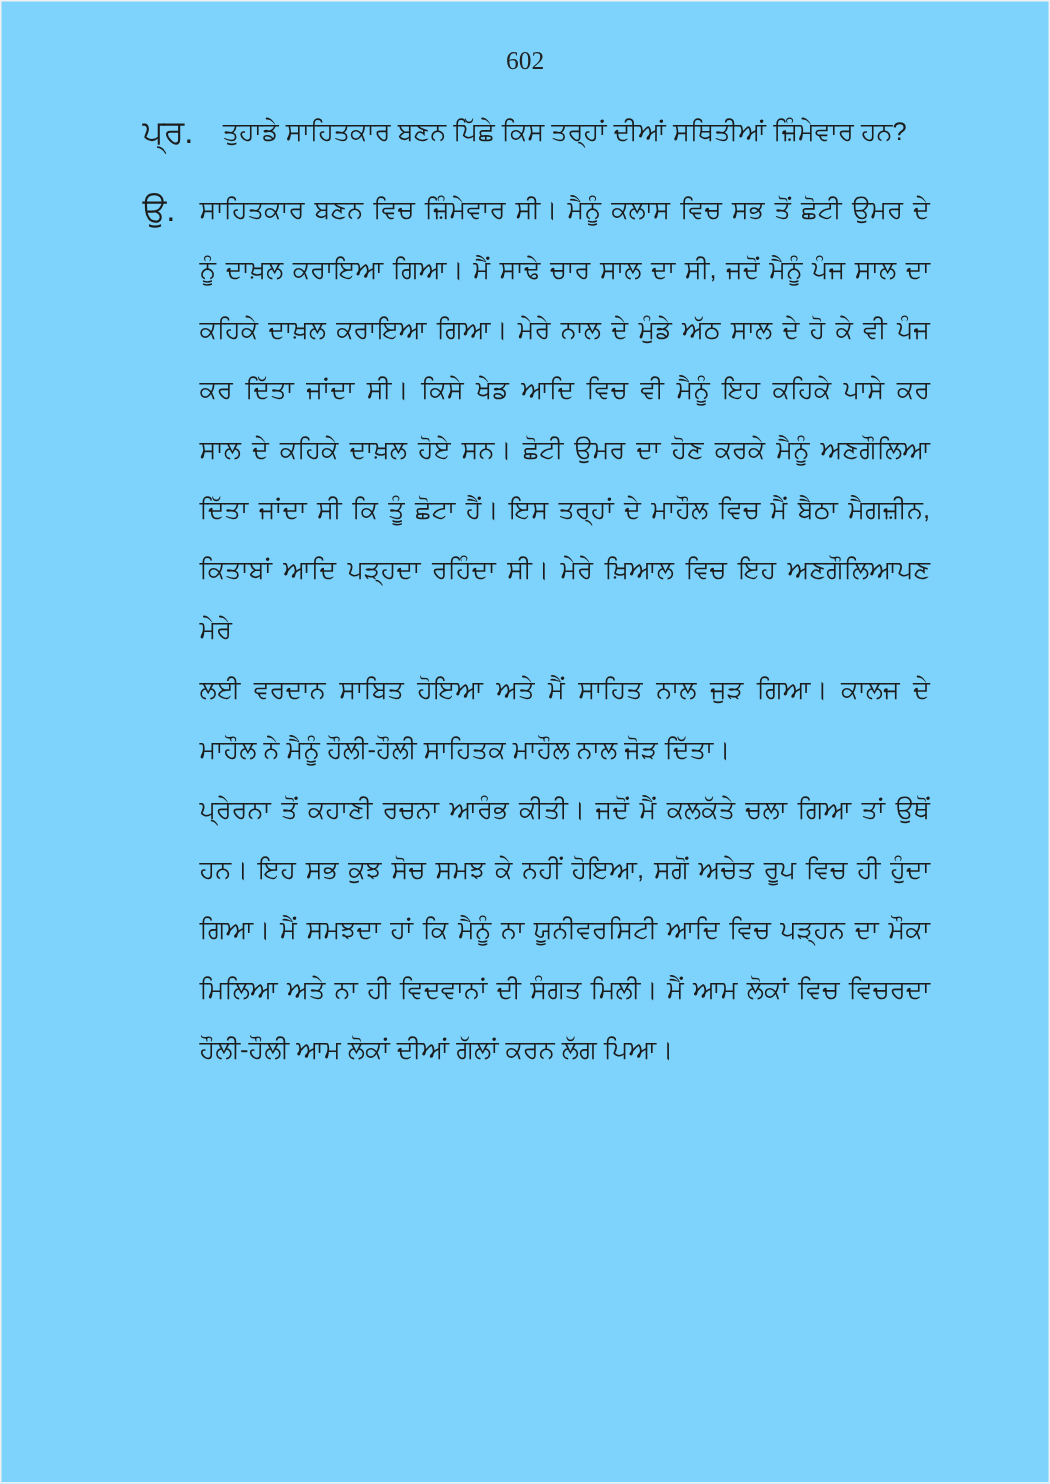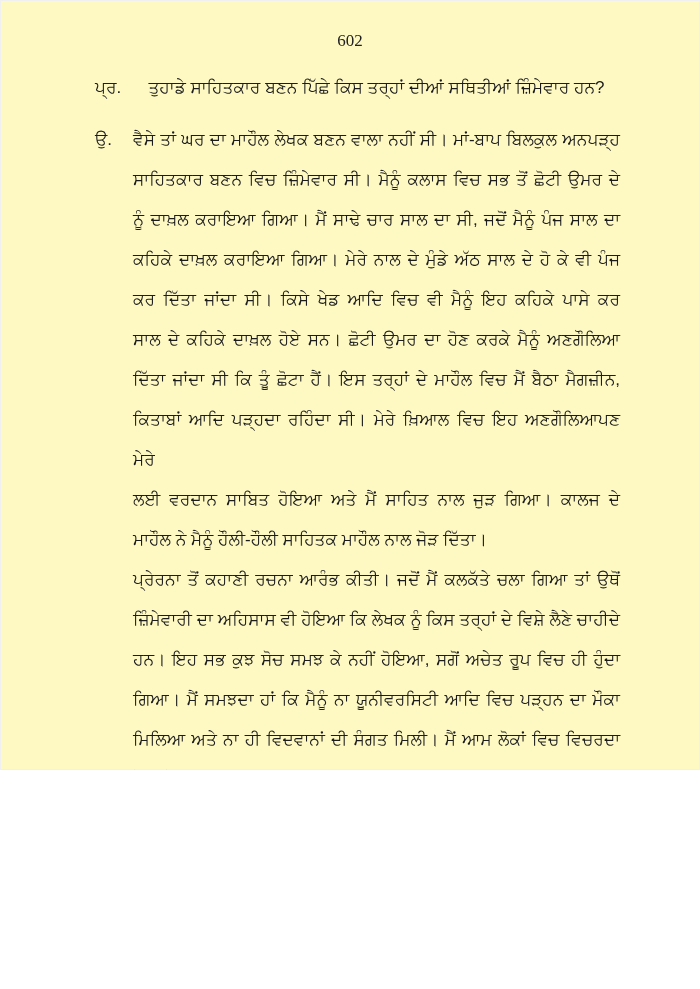--- a/index.html
+++ b/index.html
@@ -3,22 +3,22 @@
 <meta charset="utf-8">
 <style>
   html, body {
     margin: 0;
     padding: 0;
     background: #ffffff;
   }
   .page {
     position: relative;
     width: 700px;
-    height: 770px;
-    background: #fef9c3;
+    height: 989px;
+    background: #7dd3fc;
     box-shadow: inset 0 0 0 1px #f0f0f0;
     overflow: hidden;
     font-family: "Liberation Sans", "DejaVu Sans", sans-serif;
     color: #1c1c1c;
   }
   .page-number {
     margin-top: 30px;
     height: 22px;
     text-align: center;
     font-family: "Liberation Serif", "DejaVu Serif", serif;
@@ -33,21 +33,21 @@
   .qa-block {
     position: relative;
     font-size: 17px;
     line-height: 40px;
   }
   .block-label {
     position: absolute;
     left: -38px;
     top: 0;
     width: 34px;
-    font-size: 17px;
+    font-size: 22px;
     line-height: 40px;
     color: #1c1c1c;
     white-space: nowrap;
   }
   .question-block { margin-top: 16px; }
   .answer-block { margin-top: 12px; }
   .q-line {
     text-align: center;
     white-space: nowrap;
   }
@@ -72,32 +72,30 @@
   <div class="content">
 
     <div class="qa-block question-block">
       <span class="block-label">ਪ੍ਰ.</span>
       <div class="q-line">ਤੁਹਾਡੇ ਸਾਹਿਤਕਾਰ ਬਣਨ ਪਿੱਛੇ ਕਿਸ ਤਰ੍ਹਾਂ ਦੀਆਂ ਸਥਿਤੀਆਂ ਜ਼ਿੰਮੇਵਾਰ ਹਨ?</div>
     </div>
 
     <div class="qa-block answer-block">
       <span class="block-label">ਉ.</span>
       <div>
-        <div class="a-line">ਵੈਸੇ ਤਾਂ ਘਰ ਦਾ ਮਾਹੌਲ ਲੇਖਕ ਬਣਨ ਵਾਲਾ ਨਹੀਂ ਸੀ। ਮਾਂ-ਬਾਪ ਬਿਲਕੁਲ ਅਨਪੜ੍ਹ</div>
         <div class="a-line">ਸਾਹਿਤਕਾਰ ਬਣਨ ਵਿਚ ਜ਼ਿੰਮੇਵਾਰ ਸੀ। ਮੈਨੂੰ ਕਲਾਸ ਵਿਚ ਸਭ ਤੋਂ ਛੋਟੀ ਉਮਰ ਦੇ</div>
         <div class="a-line">ਨੂੰ ਦਾਖ਼ਲ ਕਰਾਇਆ ਗਿਆ। ਮੈਂ ਸਾਢੇ ਚਾਰ ਸਾਲ ਦਾ ਸੀ, ਜਦੋਂ ਮੈਨੂੰ ਪੰਜ ਸਾਲ ਦਾ</div>
         <div class="a-line">ਕਹਿਕੇ ਦਾਖ਼ਲ ਕਰਾਇਆ ਗਿਆ। ਮੇਰੇ ਨਾਲ ਦੇ ਮੁੰਡੇ ਅੱਠ ਸਾਲ ਦੇ ਹੋ ਕੇ ਵੀ ਪੰਜ</div>
         <div class="a-line">ਕਰ ਦਿੱਤਾ ਜਾਂਦਾ ਸੀ। ਕਿਸੇ ਖੇਡ ਆਦਿ ਵਿਚ ਵੀ ਮੈਨੂੰ ਇਹ ਕਹਿਕੇ ਪਾਸੇ ਕਰ</div>
         <div class="a-line">ਸਾਲ ਦੇ ਕਹਿਕੇ ਦਾਖ਼ਲ ਹੋਏ ਸਨ। ਛੋਟੀ ਉਮਰ ਦਾ ਹੋਣ ਕਰਕੇ ਮੈਨੂੰ ਅਣਗੌਲਿਆ</div>
         <div class="a-line">ਦਿੱਤਾ ਜਾਂਦਾ ਸੀ ਕਿ ਤੂੰ ਛੋਟਾ ਹੈਂ। ਇਸ ਤਰ੍ਹਾਂ ਦੇ ਮਾਹੌਲ ਵਿਚ ਮੈਂ ਬੈਠਾ ਮੈਗਜ਼ੀਨ,</div>
         <div class="a-line">ਕਿਤਾਬਾਂ ਆਦਿ ਪੜ੍ਹਦਾ ਰਹਿੰਦਾ ਸੀ। ਮੇਰੇ ਖ਼ਿਆਲ ਵਿਚ ਇਹ ਅਣਗੌਲਿਆਪਣ ਮੇਰੇ</div>
         <div class="a-line">ਲਈ ਵਰਦਾਨ ਸਾਬਿਤ ਹੋਇਆ ਅਤੇ ਮੈਂ ਸਾਹਿਤ ਨਾਲ ਜੁੜ ਗਿਆ। ਕਾਲਜ ਦੇ</div>
         <div class="a-line para-end">ਮਾਹੌਲ ਨੇ ਮੈਨੂੰ ਹੌਲੀ-ਹੌਲੀ ਸਾਹਿਤਕ ਮਾਹੌਲ ਨਾਲ ਜੋੜ ਦਿੱਤਾ।</div>
         <div class="a-line">ਪ੍ਰੇਰਨਾ ਤੋਂ ਕਹਾਣੀ ਰਚਨਾ ਆਰੰਭ ਕੀਤੀ। ਜਦੋਂ ਮੈਂ ਕਲਕੱਤੇ ਚਲਾ ਗਿਆ ਤਾਂ ਉਥੋਂ</div>
-        <div class="a-line">ਜ਼ਿੰਮੇਵਾਰੀ ਦਾ ਅਹਿਸਾਸ ਵੀ ਹੋਇਆ ਕਿ ਲੇਖਕ ਨੂੰ ਕਿਸ ਤਰ੍ਹਾਂ ਦੇ ਵਿਸ਼ੇ ਲੈਣੇ ਚਾਹੀਦੇ</div>
         <div class="a-line">ਹਨ। ਇਹ ਸਭ ਕੁਝ ਸੋਚ ਸਮਝ ਕੇ ਨਹੀਂ ਹੋਇਆ, ਸਗੋਂ ਅਚੇਤ ਰੂਪ ਵਿਚ ਹੀ ਹੁੰਦਾ</div>
         <div class="a-line">ਗਿਆ। ਮੈਂ ਸਮਝਦਾ ਹਾਂ ਕਿ ਮੈਨੂੰ ਨਾ ਯੂਨੀਵਰਸਿਟੀ ਆਦਿ ਵਿਚ ਪੜ੍ਹਨ ਦਾ ਮੌਕਾ</div>
         <div class="a-line">ਮਿਲਿਆ ਅਤੇ ਨਾ ਹੀ ਵਿਦਵਾਨਾਂ ਦੀ ਸੰਗਤ ਮਿਲੀ। ਮੈਂ ਆਮ ਲੋਕਾਂ ਵਿਚ ਵਿਚਰਦਾ</div>
         <div class="a-line para-end">ਹੌਲੀ-ਹੌਲੀ ਆਮ ਲੋਕਾਂ ਦੀਆਂ ਗੱਲਾਂ ਕਰਨ ਲੱਗ ਪਿਆ।</div>
       </div>
     </div>
 
   </div>
 </div>
 

